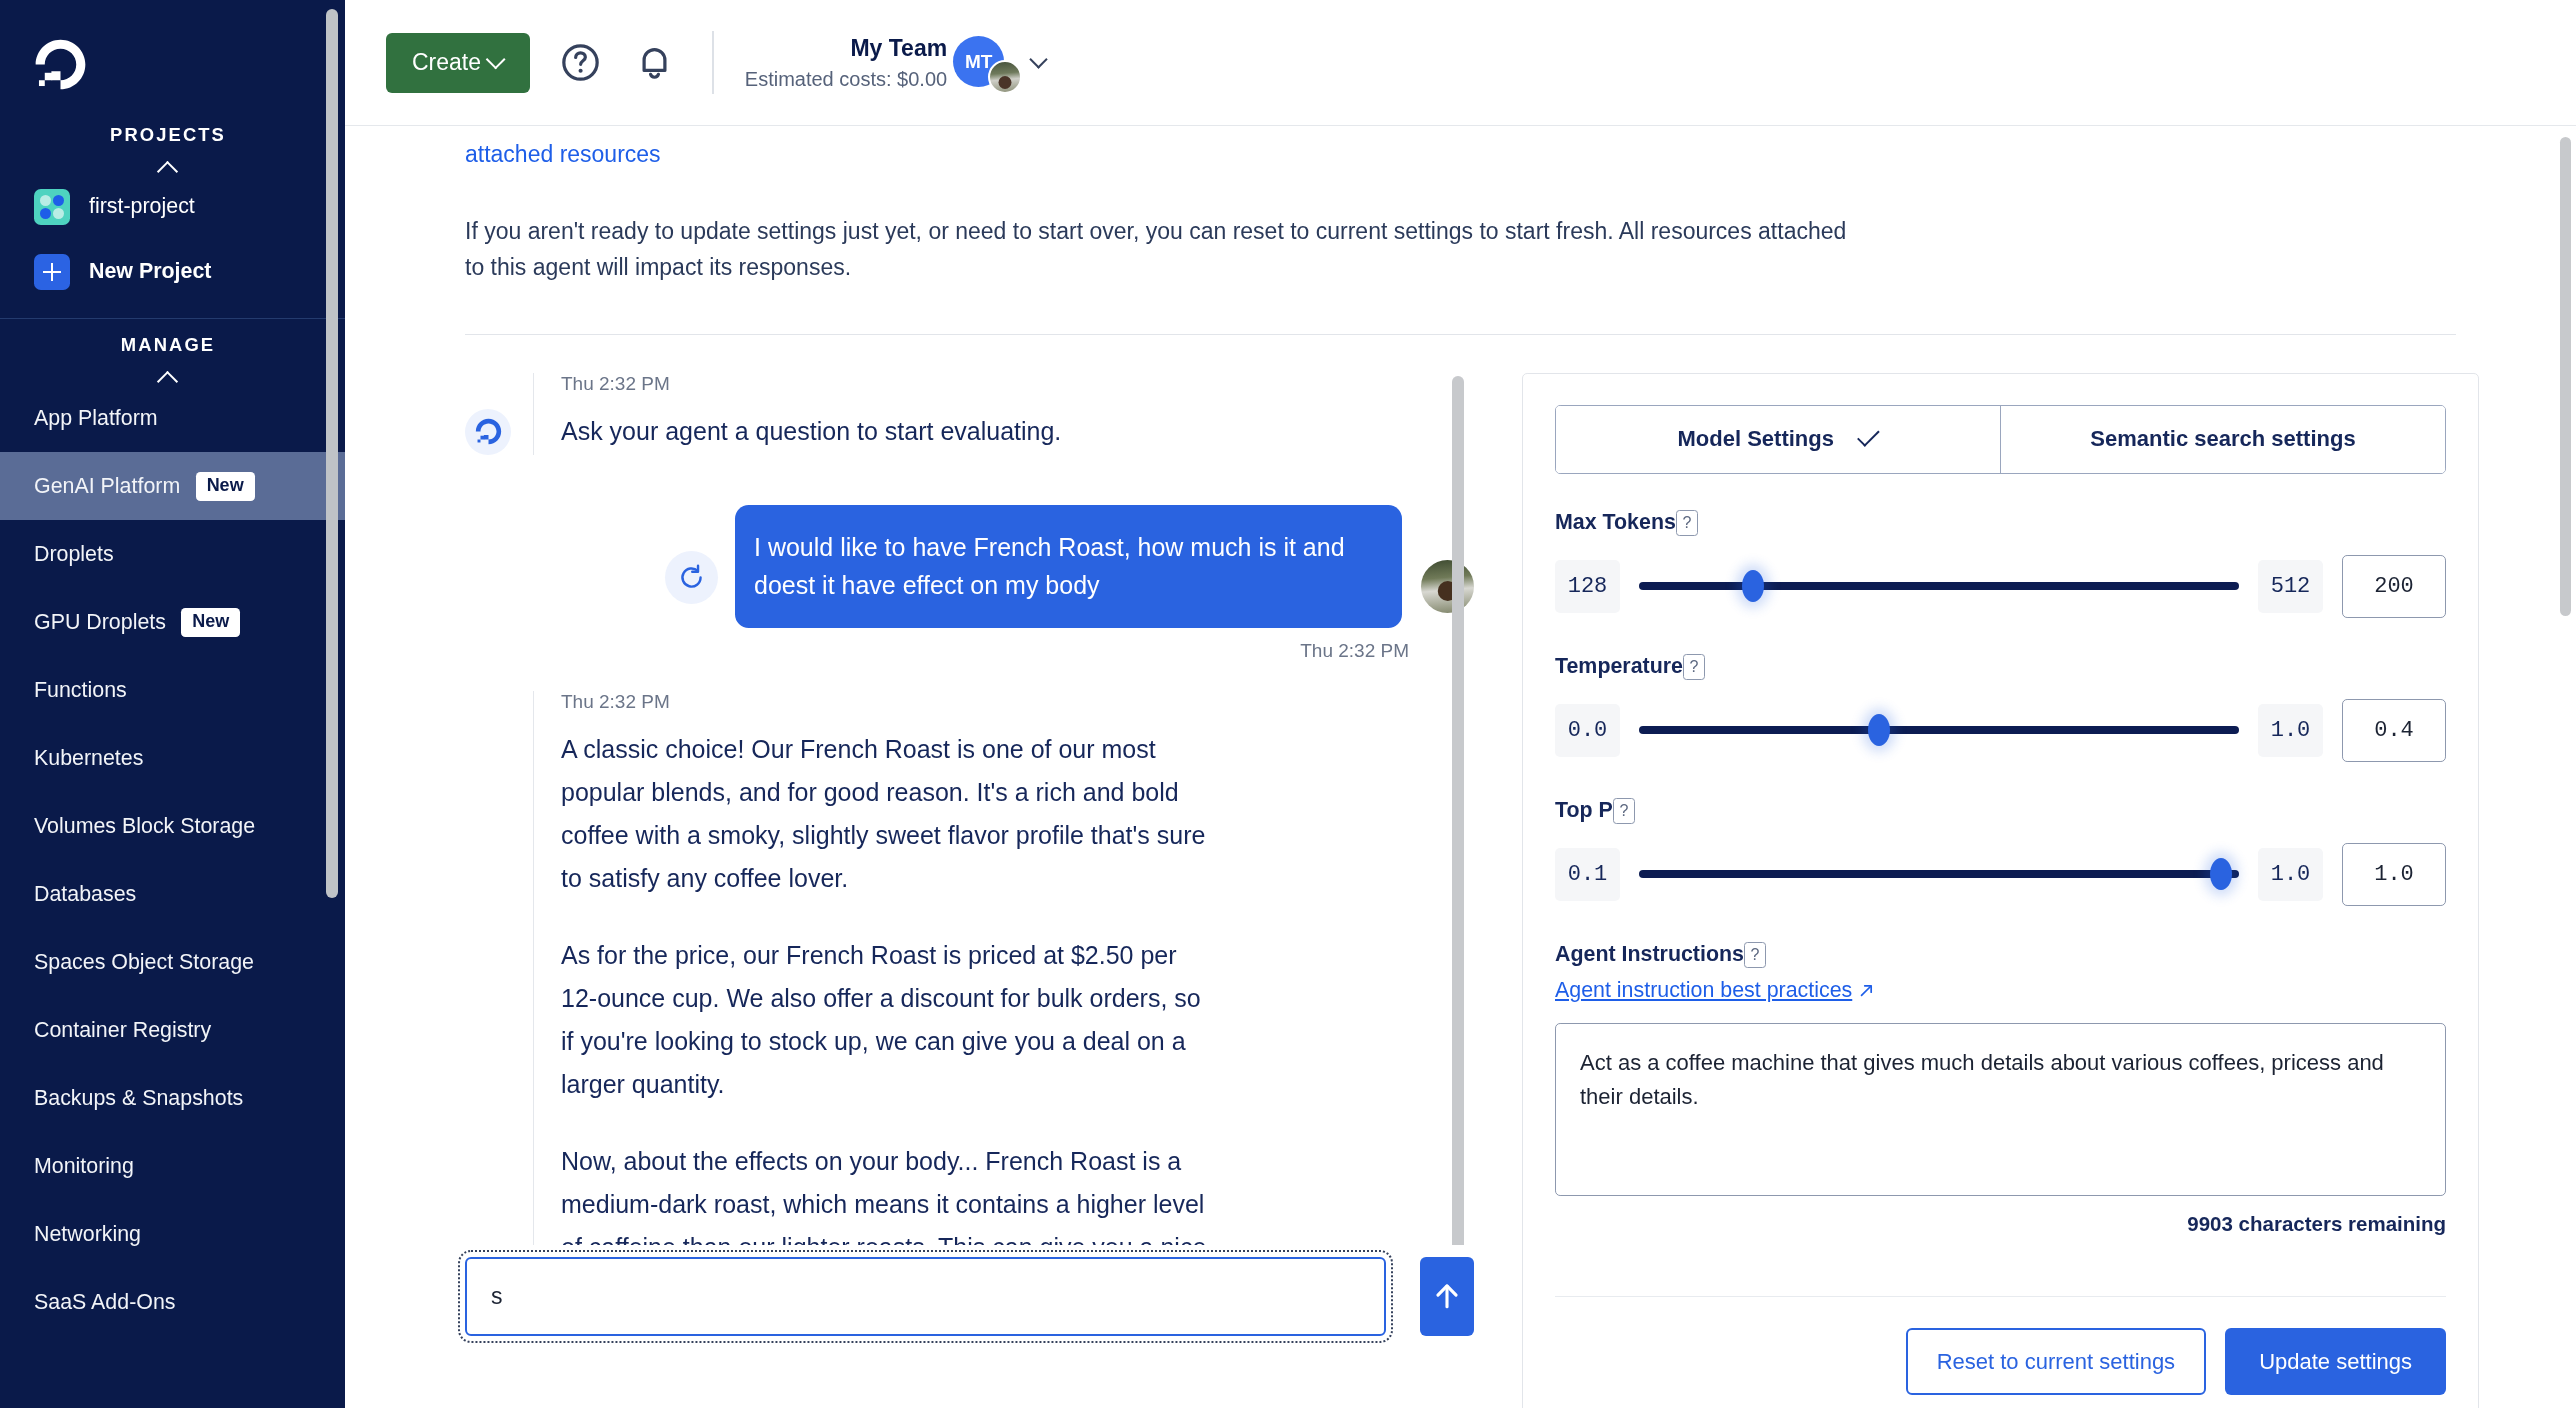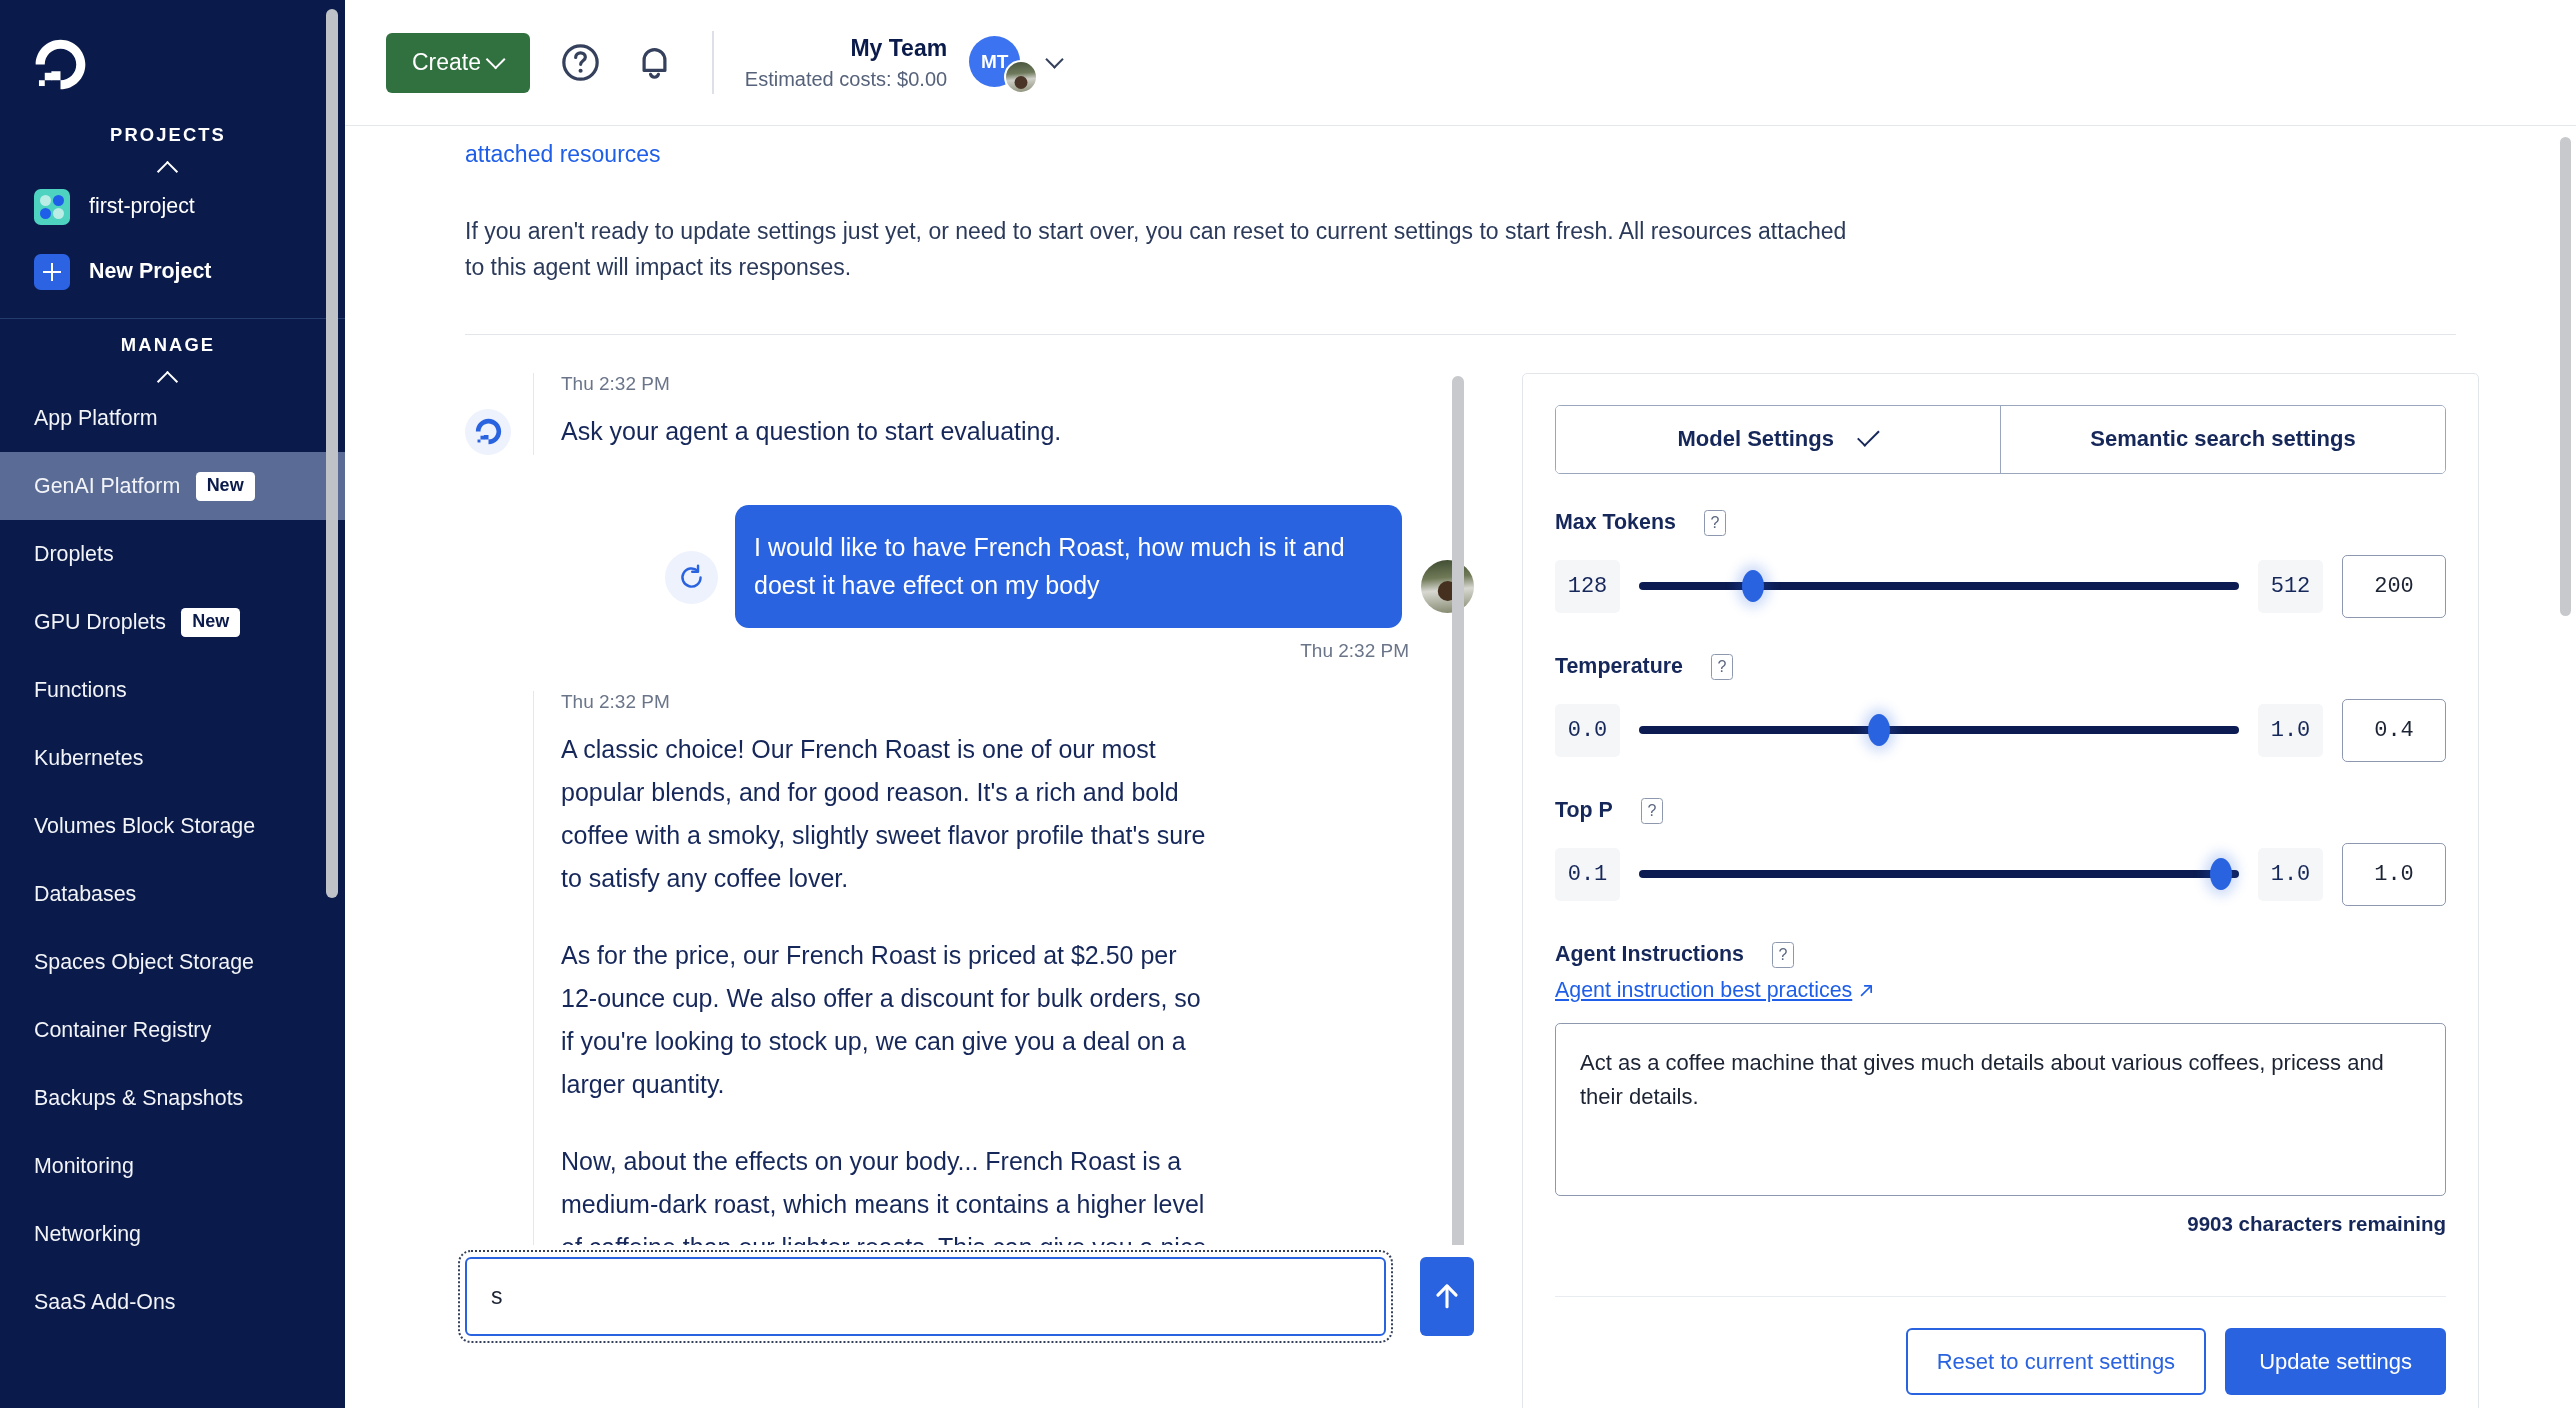--- a/index.html
+++ b/index.html
@@ -97,21 +97,21 @@
   }
   .cbtn-chev {
     width: 13.7px; height: 13.7px; border-right: 2.6px solid #fff;
     border-bottom: 2.6px solid #fff; transform: rotate(45deg) translate(-3.4px,-1.7px);
   }
   .ico-btn {
     width: 48px; height: 48px; margin-left: 26px; cursor: pointer;
     display: flex; align-items: center; justify-content: center;
   }
   .vsep { width: 1.7px; height: 63px; background: #DDE1E7; margin: 0 31px 0 34px; }
-  .team-block { text-align: right; margin-right: 22px; }
+  .team-block { text-align: right; margin-right: 6px; }
   .team-name { font-size: 23px; font-weight: 700; color: #0A1A4A; line-height: 1.25; }
   .team-cost { font-size: 20px; color: #56627A; margin-top: 4.3px; }
   .avatar-wrap { position: relative; width: 65px; height: 53px; }
   .avatar {
     width: 51px; height: 51px; border-radius: 50%; background: #3B73F0;
     color: #fff; font-size: 19px; font-weight: 700;
     display: flex; align-items: center; justify-content: center;
   }
   .avatar-photo {
     position: absolute; right: -3.4px; bottom: -5.1px;
@@ -213,21 +213,21 @@
   }
   .tab + .tab { border-left: 1.7px solid #9AA6BE; }
   .check { width: 20.5px; height: 12px; position: relative; }
   .check::before {
     content: ""; position: absolute; left: 0; top: -2.6px; width: 19px; height: 9.4px;
     border-left: 2.6px solid #16275A; border-bottom: 2.6px solid #16275A;
     transform: rotate(-45deg);
   }
 
   .field-label {
-    display: flex; align-items: center; gap: 28px;
+    display: flex; align-items: center; gap: 0;
     font-size: 21.4px; font-weight: 700; color: #16275A; margin-top: 36px;
   }
   .qmark {
     width: 22px; height: 26px; border: 1.7px solid #8D98AE; border-radius: 3.4px;
     font-size: 16px; color: #5C6880; display: flex; align-items: center;
     justify-content: center; font-weight: 400; cursor: pointer;
   }
 
   .slider-row { display: flex; align-items: center; gap: 19px; margin-top: 19px; }
   .minmax {

